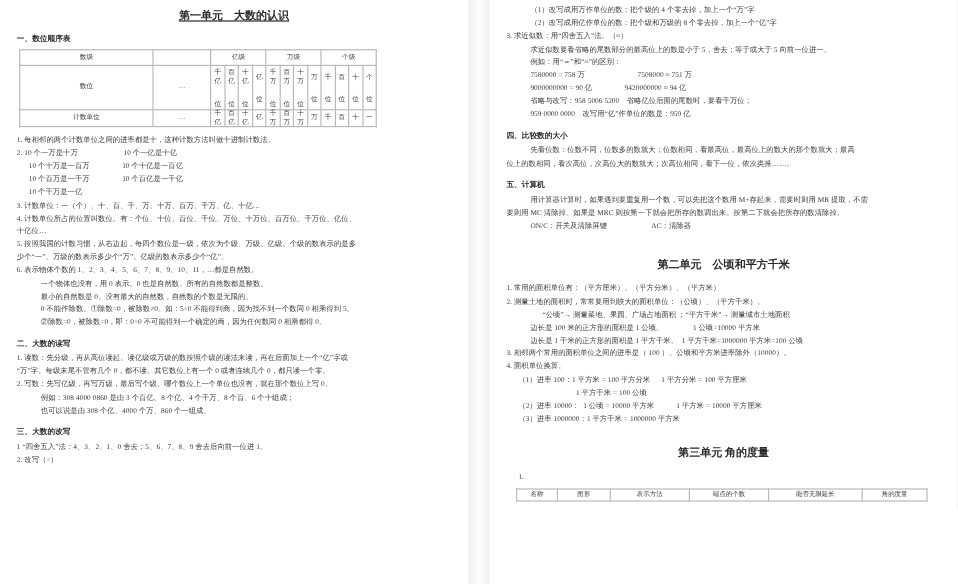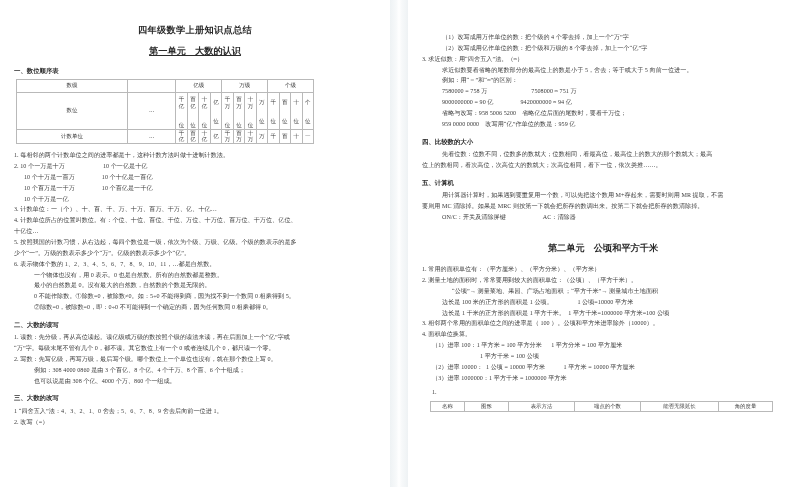--- a/index.html
+++ b/index.html
@@ -119,21 +119,20 @@
   }
 </style>
 </head>
 <body>
 
 <div id="viewer">
 
   <div class="page page-left">
     <div class="inner">
 
-      <div class="doc-title">四年级数学上册知识点总结</div>
       <div class="unit-title">第一单元　大数的认识</div>
 
       <div class="sec-head">一、数位顺序表</div>
 
       <table class="dtable">
         <tbody>
             <tr class="r1">
           <td class="c-lab">数级</td>
           <td class="c-dots"></td>
           <td class="c-n" colspan="4">亿级</td>
@@ -240,21 +239,21 @@
       <div class="sec-head">三、大数的改写</div>
       <p class="ln">1 “四舍五入”法：4、3、2、1、0 舍去；5、6、7、8、9 舍去后向前一位进 1。</p>
       <p class="ln">2. 改写（=）</p>
 
     </div>
   </div>
 
   <div class="gap"></div>
 
   <div class="page page-right">
-    <div class="inner" style="padding-top:32px;">
+    <div class="inner" style="padding-top:4px;">
 
       <p class="ln ind2">（1）改写成用万作单位的数：把个级的 4 个零去掉，加上一个“万”字</p>
       <p class="ln ind2">（2）改写成用亿作单位的数：把个级和万级的 8 个零去掉，加上一个“亿”字</p>
       <p class="ln">3. 求近似数：用“四舍五入”法。（≈）</p>
       <p class="ln ind2">求近似数要看省略的尾数部分的最高位上的数是小于 5，舍去；等于或大于 5 向前一位进一。</p>
       <p class="ln ind2">例如：用“＝”和“≈”的区别：</p>
       <p class="ln ind2"><span>7580000 = 758 万</span><span style="display:inline-block;width:44px;"></span><span>7508000 ≈ 751 万</span></p>
       <p class="ln ind2"><span>9000000000 = 90 亿</span><span style="display:inline-block;width:27px;"></span><span>9420000000 ≈ 94 亿</span></p>
       <p class="ln ind2">省略与改写：958 5006 5200　省略亿位后面的尾数时，要看千万位；</p>
       <p class="ln ind2">959 0000 0000　改写用“亿”作单位的数是：959 亿</p>
@@ -275,20 +274,21 @@
       <p class="ln ind3">“公顷”→ 测量菜地、果园、广场占地面积 ；“平方千米”→ 测量城市土地面积</p>
       <p class="ln ind2">边长是 100 米的正方形的面积是 1 公顷。　　　　1 公顷=10000 平方米</p>
       <p class="ln ind2">边长是 1 千米的正方形的面积是 1 平方千米。  1 平方千米=1000000 平方米=100 公顷</p>
       <p class="ln">3. 相邻两个常用的面积单位之间的进率是（ 100 ）。公顷和平方米进率除外（10000）。</p>
       <p class="ln">4. 面积单位换算。</p>
       <p class="ln ind1">（1）进率 100：1 平方米 = 100 平方分米　  1 平方分米 = 100 平方厘米</p>
       <p class="ln" style="padding-left:58px;">1 平方千米 = 100 公顷</p>
       <p class="ln ind1">（2）进率 10000：  1 公顷 = 10000 平方米　　　1 平方米 = 10000 平方厘米</p>
       <p class="ln ind1">（3）进率 1000000：1 平方千米 = 1000000 平方米</p>
 
+      <div class="unit-title-mid" style="margin-top:16px;">第三单元  角的度量</div>
 
       <p class="ln ind1" style="margin-top:4px;">1.</p>
 
       <table class="atable">
         <tbody>
             <tr>
           <td style="width:34px;">名称</td>
           <td style="width:44px;">图形</td>
           <td style="width:66px;">表示方法</td>
           <td style="width:66px;">端点的个数</td>

